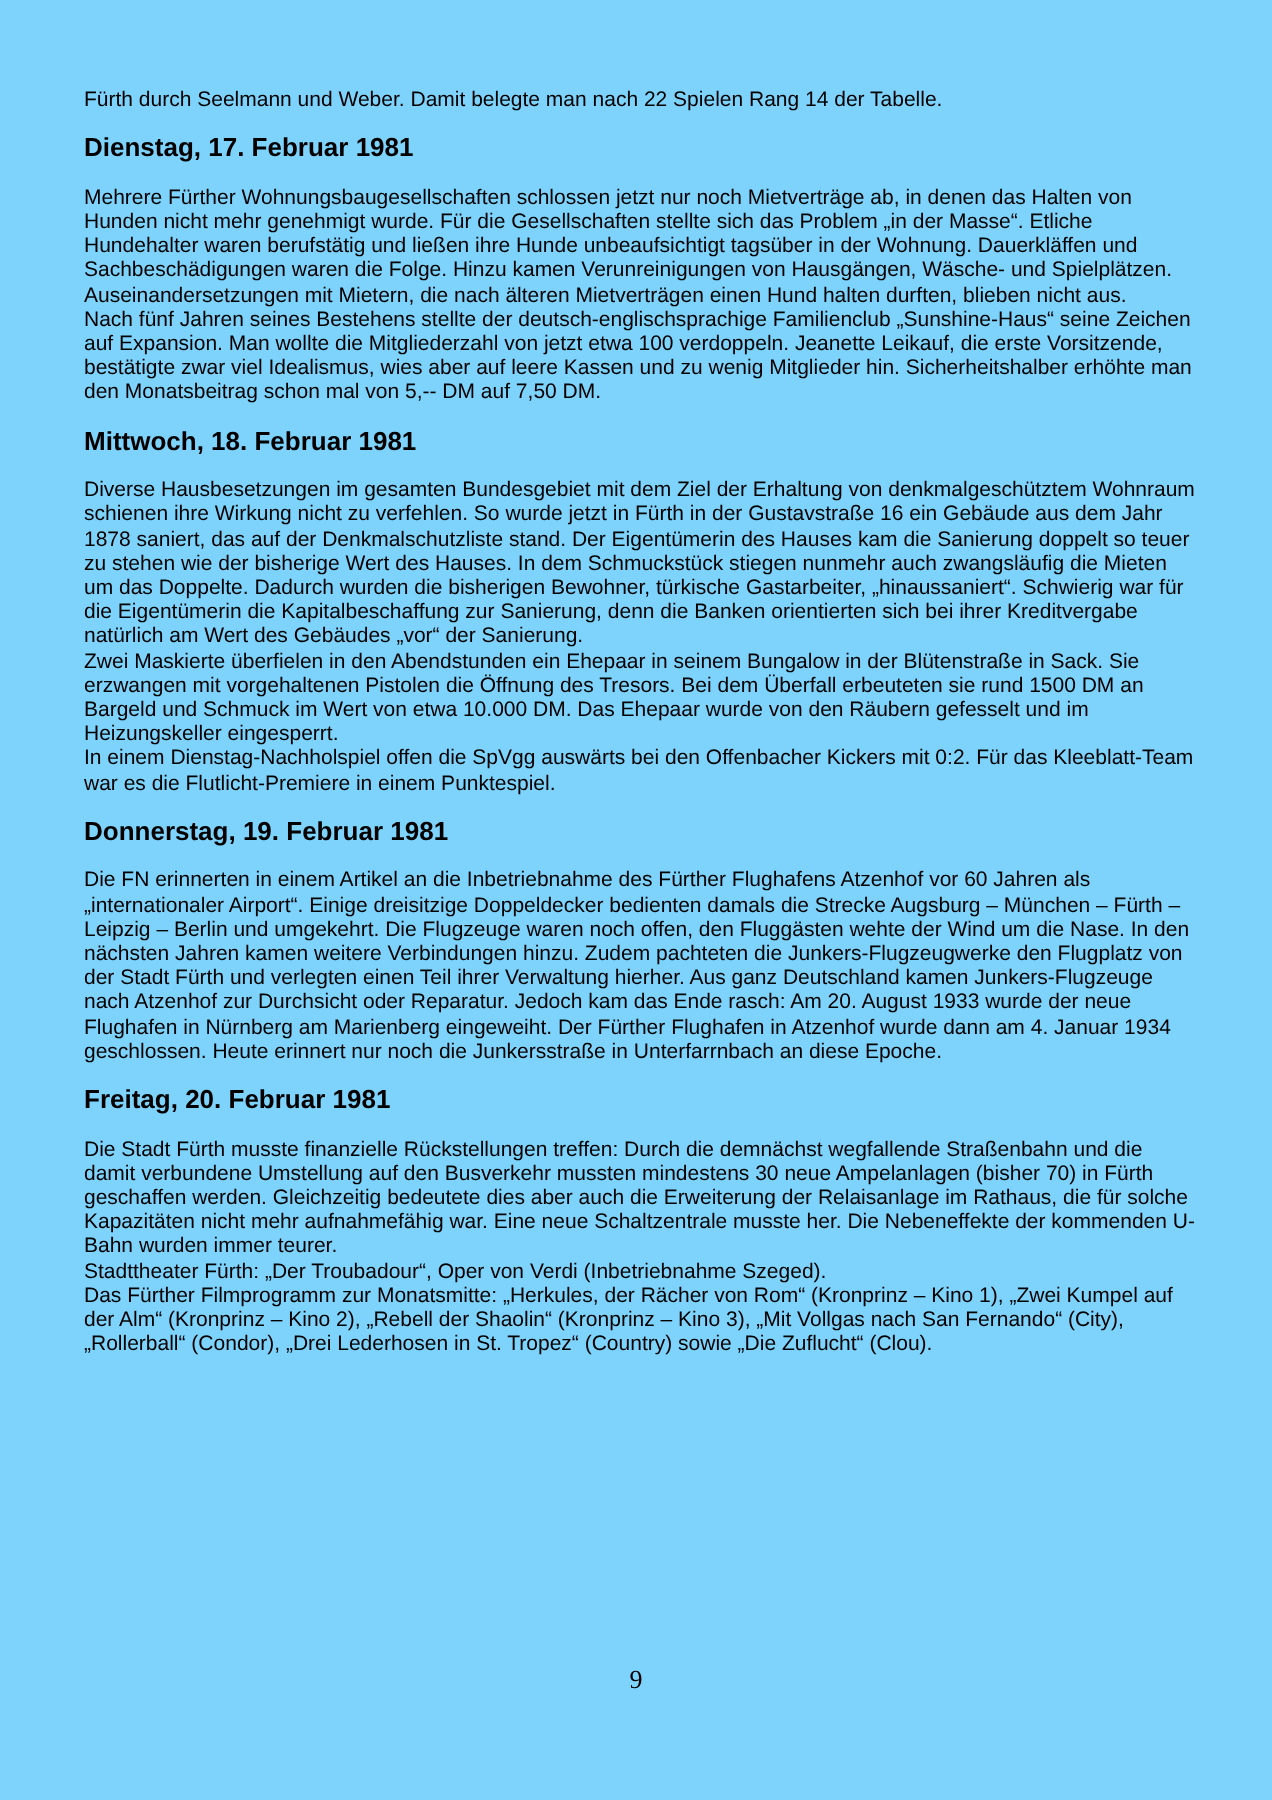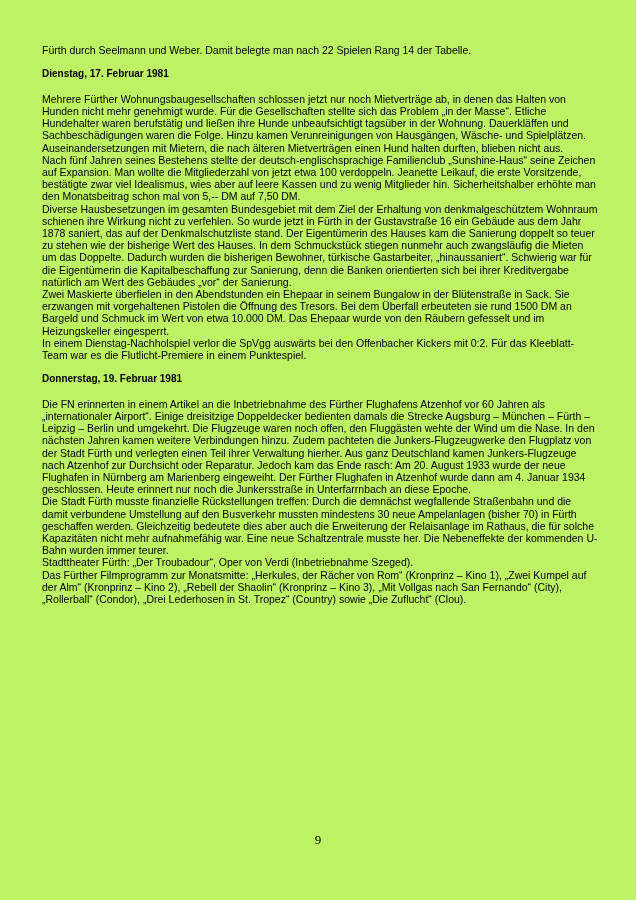--- a/index.html
+++ b/index.html
@@ -5,42 +5,42 @@
 <style>
   html, body {
     margin: 0;
     padding: 0;
     background: #ffffff;
   }
   .page {
     position: relative;
     width: 636px;
     height: 900px;
-    background: #bef264;
+    background: #7dd3fc;
     overflow: hidden;
     color: #000000;
   }
   .content {
     position: absolute;
     left: 42px;
     top: 44px;
     width: 556px;
     font-family: "Liberation Sans", sans-serif;
     font-size: 10.5px;
     line-height: 12.2px;
     text-align: left;
     color: #000000;
   }
   .content p {
     margin: 0;
     padding: 0;
   }
   .section-heading {
     font-family: "Liberation Sans", sans-serif;
-    font-size: 10px;
+    font-size: 13px;
     line-height: 12.2px;
     font-weight: bold;
     margin: 12.2px 0;
     padding: 0;
   }
   .intro-paragraph {
     margin: 0;
   }
   .page-number {
     position: absolute;
@@ -61,31 +61,33 @@
   <div class="content">
 
     <p class="intro-paragraph">Fürth durch Seelmann und Weber. Damit belegte man nach 22 Spielen Rang 14 der Tabelle.</p>
 
     <h2 class="section-heading">Dienstag, 17. Februar 1981</h2>
     <div class="section-body">
       <p>Mehrere Fürther Wohnungsbaugesellschaften schlossen jetzt nur noch Mietverträge ab, in denen das Halten von Hunden nicht mehr genehmigt wurde. Für die Gesellschaften stellte sich das Problem „in der Masse“. Etliche Hundehalter waren berufstätig und ließen ihre Hunde unbeaufsichtigt tagsüber in der Wohnung. Dauerkläffen und Sachbeschädigungen waren die Folge. Hinzu kamen Verunreinigungen von Hausgängen, Wäsche- und Spielplätzen. Auseinandersetzungen mit Mietern, die nach älteren Mietverträgen einen Hund halten durften, blieben nicht aus.</p>
       <p>Nach fünf Jahren seines Bestehens stellte der deutsch-englischsprachige Familienclub „Sunshine-Haus“ seine Zeichen auf Expansion. Man wollte die Mitgliederzahl von jetzt etwa 100 verdoppeln. Jeanette Leikauf, die erste Vorsitzende, bestätigte zwar viel Idealismus, wies aber auf leere Kassen und zu wenig Mitglieder hin. Sicherheitshalber erhöhte man den Monatsbeitrag schon mal von 5,-- DM auf 7,50 DM.</p>
     </div>
 
+    <h2 class="section-heading">Mittwoch, 18. Februar 1981</h2>
     <div class="section-body">
       <p>Diverse Hausbesetzungen im gesamten Bundesgebiet mit dem Ziel der Erhaltung von denkmalgeschütztem Wohnraum schienen ihre Wirkung nicht zu verfehlen. So wurde jetzt in Fürth in der Gustavstraße 16 ein Gebäude aus dem Jahr 1878 saniert, das auf der Denkmalschutzliste stand. Der Eigentümerin des Hauses kam die Sanierung doppelt so teuer zu stehen wie der bisherige Wert des Hauses. In dem Schmuckstück stiegen nunmehr auch zwangsläufig die Mieten um das Doppelte. Dadurch wurden die bisherigen Bewohner, türkische Gastarbeiter, „hinaussaniert“. Schwierig war für die Eigentümerin die Kapitalbeschaffung zur Sanierung, denn die Banken orientierten sich bei ihrer Kreditvergabe natürlich am Wert des Gebäudes „vor“ der Sanierung.</p>
       <p>Zwei Maskierte überfielen in den Abendstunden ein Ehepaar in seinem Bungalow in der Blütenstraße in Sack. Sie erzwangen mit vorgehaltenen Pistolen die Öffnung des Tresors. Bei dem Überfall erbeuteten sie rund 1500 DM an Bargeld und Schmuck im Wert von etwa 10.000 DM. Das Ehepaar wurde von den Räubern gefesselt und im Heizungskeller eingesperrt.</p>
-      <p>In einem Dienstag-Nachholspiel verlor die SpVgg auswärts bei den Offenbacher Kickers mit 0:2. Für das Kleeblatt-Team war es die Flutlicht-Premiere in einem Punktespiel.</p>
+      <p>In einem Dienstag-Nachholspiel offen die SpVgg auswärts bei den Offenbacher Kickers mit 0:2. Für das Kleeblatt-Team war es die Flutlicht-Premiere in einem Punktespiel.</p>
     </div>
 
     <h2 class="section-heading">Donnerstag, 19. Februar 1981</h2>
     <div class="section-body">
       <p>Die FN erinnerten in einem Artikel an die Inbetriebnahme des Fürther Flughafens Atzenhof vor 60 Jahren als „internationaler Airport“. Einige dreisitzige Doppeldecker bedienten damals die Strecke Augsburg – München – Fürth – Leipzig – Berlin und umgekehrt. Die Flugzeuge waren noch offen, den Fluggästen wehte der Wind um die Nase. In den nächsten Jahren kamen weitere Verbindungen hinzu. Zudem pachteten die Junkers-Flugzeugwerke den Flugplatz von der Stadt Fürth und verlegten einen Teil ihrer Verwaltung hierher. Aus ganz Deutschland kamen Junkers-Flugzeuge nach Atzenhof zur Durchsicht oder Reparatur. Jedoch kam das Ende rasch: Am 20. August 1933 wurde der neue Flughafen in Nürnberg am Marienberg eingeweiht. Der Fürther Flughafen in Atzenhof wurde dann am 4. Januar 1934 geschlossen. Heute erinnert nur noch die Junkersstraße in Unterfarrnbach an diese Epoche.</p>
     </div>
 
+    <h2 class="section-heading">Freitag, 20. Februar 1981</h2>
     <div class="section-body">
       <p>Die Stadt Fürth musste finanzielle Rückstellungen treffen: Durch die demnächst wegfallende Straßenbahn und die damit verbundene Umstellung auf den Busverkehr mussten mindestens 30 neue Ampelanlagen (bisher 70) in Fürth geschaffen werden. Gleichzeitig bedeutete dies aber auch die Erweiterung der Relaisanlage im Rathaus, die für solche Kapazitäten nicht mehr aufnahmefähig war. Eine neue Schaltzentrale musste her. Die Nebeneffekte der kommenden U-Bahn wurden immer teurer.</p>
       <p>Stadttheater Fürth: „Der Troubadour“, Oper von Verdi (Inbetriebnahme Szeged).</p>
       <p>Das Fürther Filmprogramm zur Monatsmitte: „Herkules, der Rächer von Rom“ (Kronprinz – Kino 1), „Zwei Kumpel auf der Alm“ (Kronprinz – Kino 2), „Rebell der Shaolin“ (Kronprinz – Kino 3), „Mit Vollgas nach San Fernando“ (City), „Rollerball“ (Condor), „Drei Lederhosen in St. Tropez“ (Country) sowie „Die Zuflucht“ (Clou).</p>
     </div>
 
   </div>
 
   <div class="page-number">9</div>
 </div>

